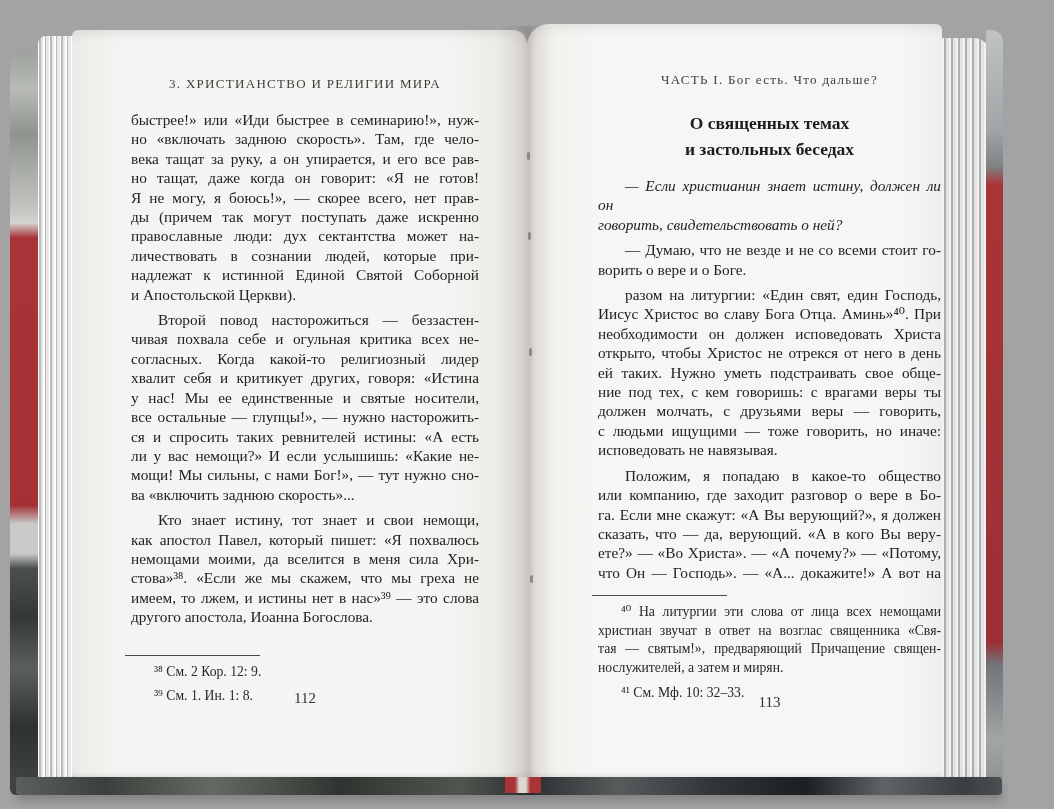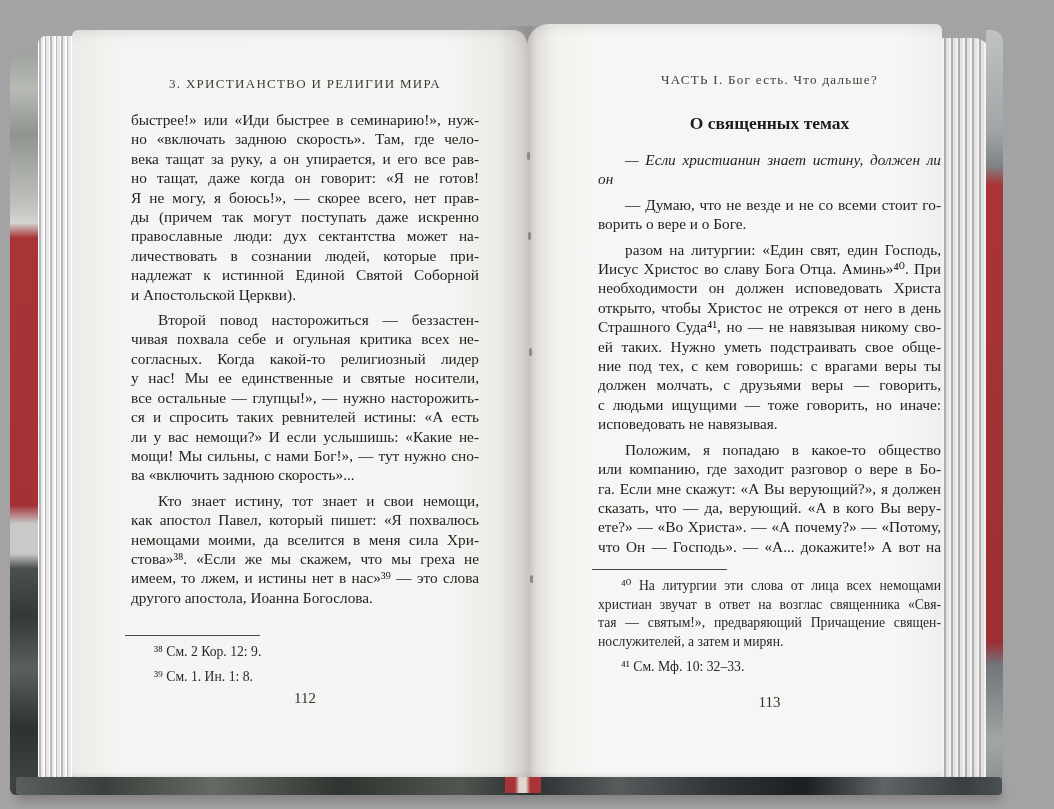--- a/index.html
+++ b/index.html
@@ -95,20 +95,21 @@
           <div class="line">ды (причем так могут поступать даже искренно</div>
           <div class="line">православные люди: дух сектантства может на-</div>
           <div class="line">личествовать в сознании людей, которые при-</div>
           <div class="line">надлежат к истинной Единой Святой Соборной</div>
           <div class="line end">и Апостольской Церкви).</div>
         </div>
         <div class="para indent">
           <div class="line">Второй повод насторожиться — беззастен-</div>
           <div class="line">чивая похвала себе и огульная критика всех не-</div>
           <div class="line">согласных. Когда какой-то религиозный лидер</div>
+          <div class="line">хвалит себя и критикует других, говоря: «Истина</div>
           <div class="line">у нас! Мы ее единственные и святые носители,</div>
           <div class="line">все остальные — глупцы!», — нужно насторожить-</div>
           <div class="line">ся и спросить таких ревнителей истины: «А есть</div>
           <div class="line">ли у вас немощи?» И если услышишь: «Какие не-</div>
           <div class="line">мощи! Мы сильны, с нами Бог!», — тут нужно сно-</div>
           <div class="line end">ва «включить заднюю скорость»...</div>
         </div>
         <div class="para indent">
           <div class="line">Кто знает истину, тот знает и свои немощи,</div>
           <div class="line">как апостол Павел, который пишет: «Я похвалюсь</div>
@@ -127,35 +128,36 @@
           <div class="line end">³⁹ См. 1. Ин. 1: 8.</div>
         </div>
       </div>
   </div>
   <div class="pagenum pagenum-left" style="left:125px;width:360px;">112</div>
 
   <div class="content content-right">
     <div class="running-head">ЧАСТЬ I. Бог есть. Что дальше?</div>
     <div class="section-title">
         <div>О священных темах</div>
+        <div>и застольных беседах</div>
       </div>
     <div class="body-text">
         <div class="para indent italic">
           <div class="line">— Если христианин знает истину, должен ли он</div>
+          <div class="line end">говорить, свидетельствовать о ней?</div>
         </div>
         <div class="para indent">
           <div class="line">— Думаю, что не везде и не со всеми стоит го-</div>
           <div class="line end">ворить о вере и о Боге.</div>
         </div>
         <div class="para indent">
           <div class="line">разом на литургии: «Един свят, един Господь,</div>
           <div class="line">Иисус Христос во славу Бога Отца. Аминь»⁴⁰. При</div>
           <div class="line">необходимости он должен исповедовать Христа</div>
           <div class="line">открыто, чтобы Христос не отрекся от него в день</div>
-          <div class="line">Страшного Суда⁴¹, но — не навязывая никому сво-</div>
           <div class="line">ей таких. Нужно уметь подстраивать свое обще-</div>
           <div class="line">ние под тех, с кем говоришь: с врагами веры ты</div>
           <div class="line">должен молчать, с друзьями веры — говорить,</div>
           <div class="line">с людьми ищущими — тоже говорить, но иначе:</div>
           <div class="line end">исповедовать не навязывая.</div>
         </div>
         <div class="para indent">
           <div class="line">Положим, я попадаю в какое-то общество</div>
           <div class="line">или компанию, где заходит разговор о вере в Бо-</div>
           <div class="line">га. Если мне скажут: «А Вы верующий?», я должен</div>

